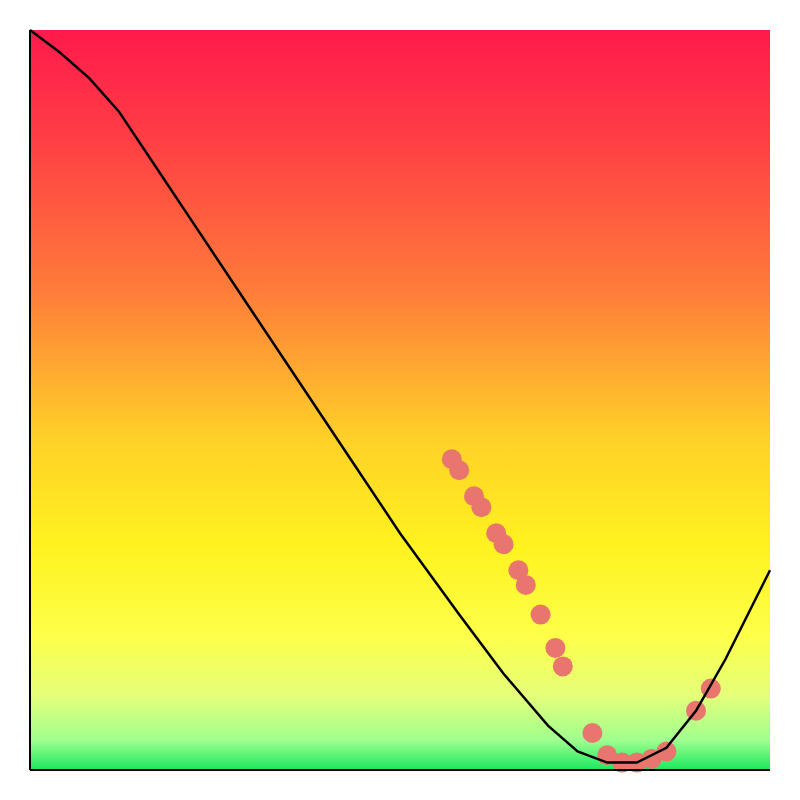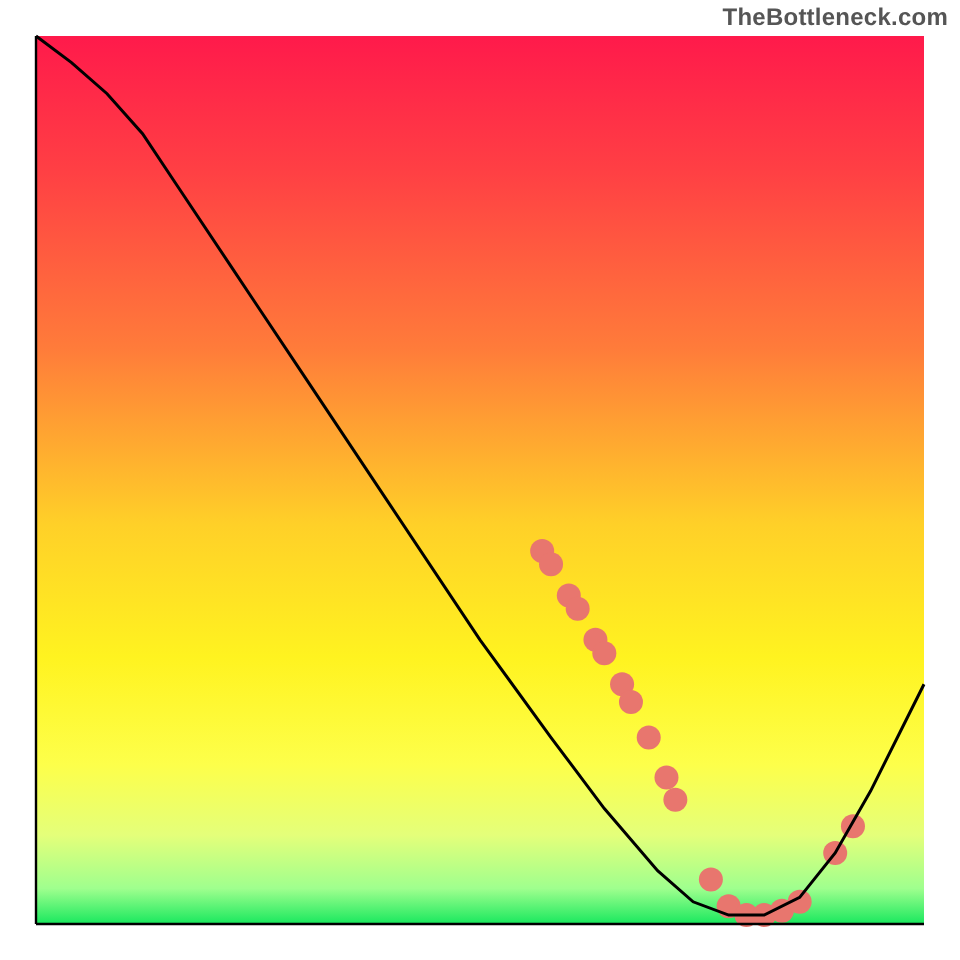--- a/index.html
+++ b/index.html
@@ -53,21 +53,20 @@
     stroke: #000000;
     stroke-width: 2;
     fill: none;
   }
 </style>
 </head>
 <body>
 
 <div class="container">
 
-  <div class="watermark">TheBottleneck.com</div>
 
   <div class="plot-area">
     <svg class="gradient-bg" viewBox="0 0 740 740" preserveAspectRatio="none">
       <defs>
         <linearGradient id="bgGrad" x1="0" y1="0" x2="0" y2="1">
             <stop offset="0%" stop-color="#ff1a4b"></stop>
             <stop offset="15%" stop-color="#ff3f44"></stop>
             <stop offset="35%" stop-color="#ff7b3a"></stop>
             <stop offset="55%" stop-color="#ffd028"></stop>
             <stop offset="70%" stop-color="#fff320"></stop>

